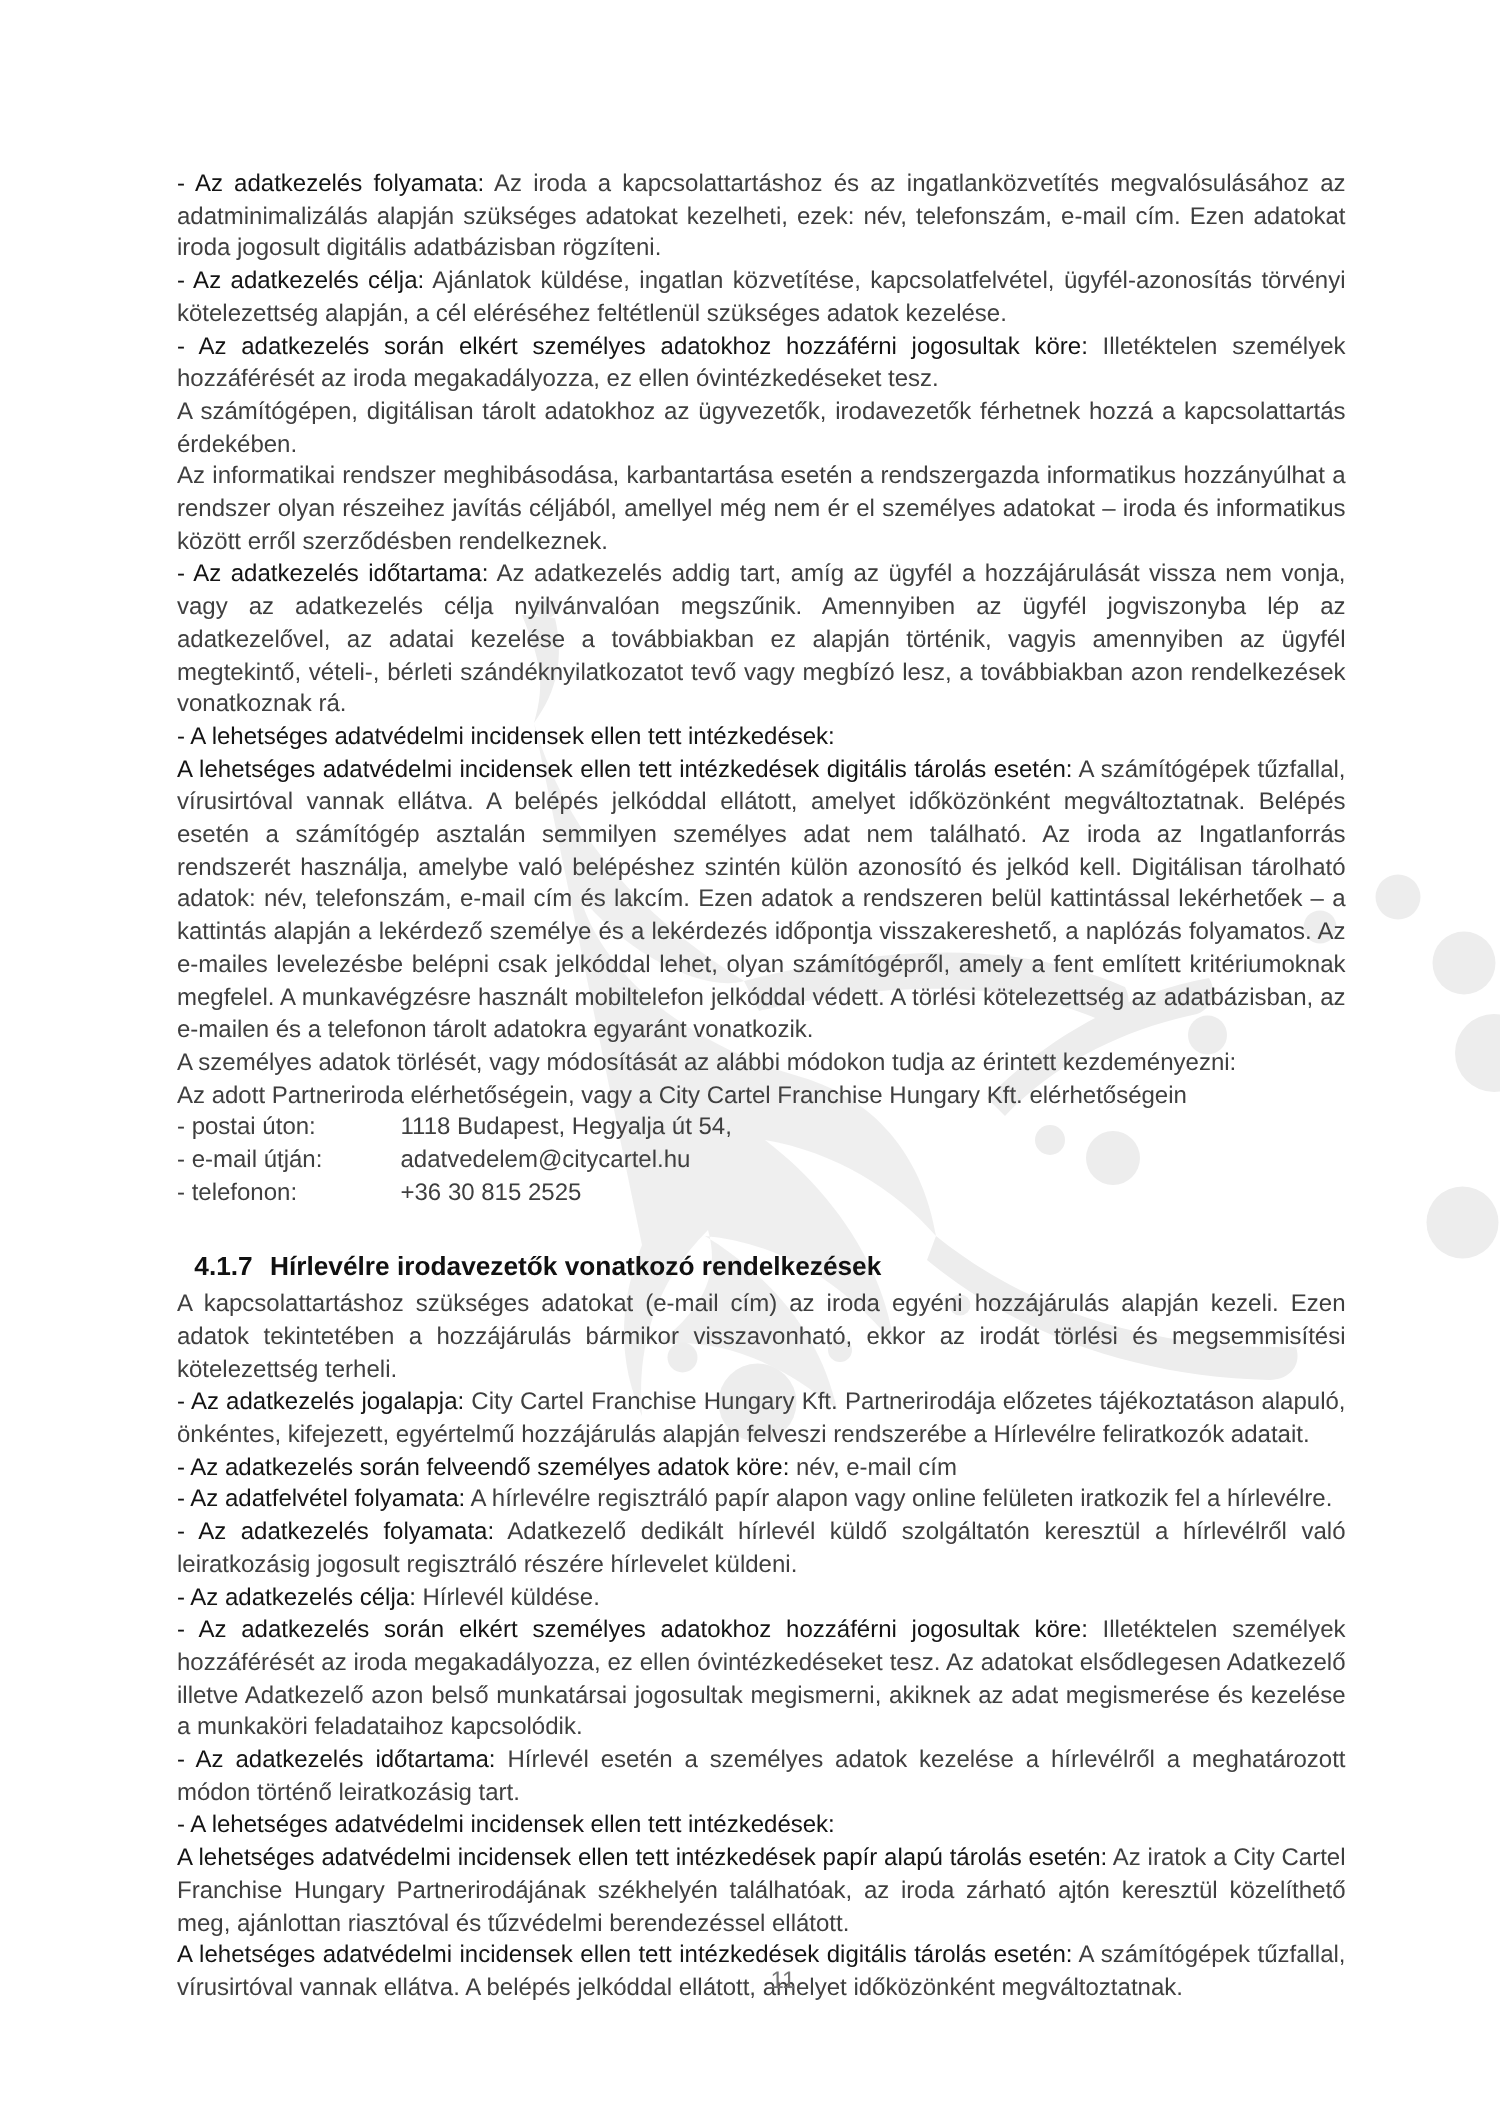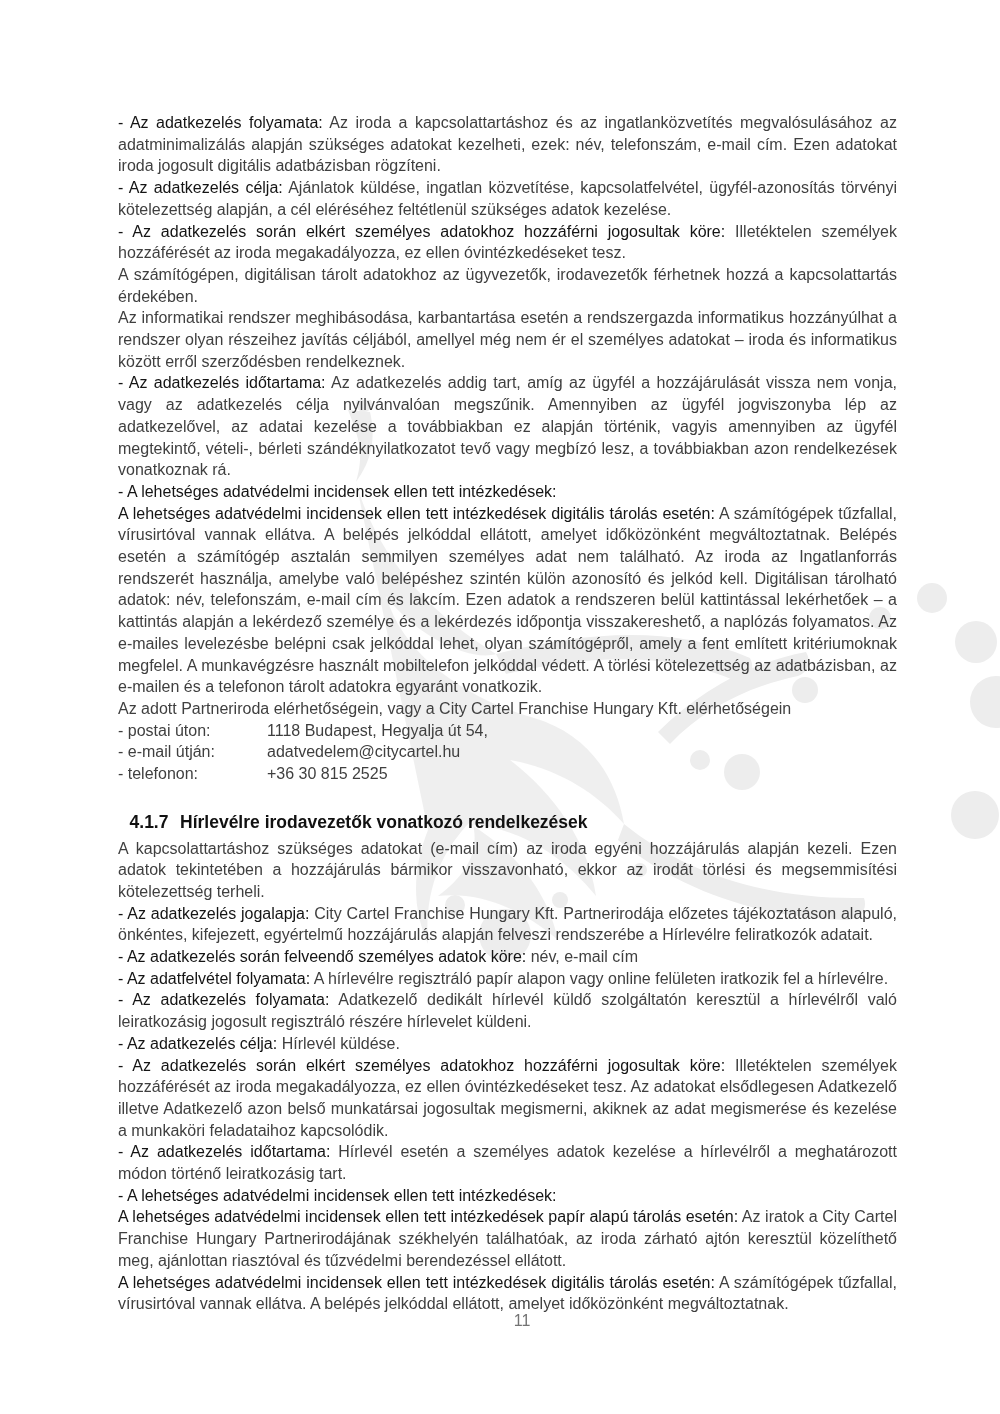--- a/index.html
+++ b/index.html
@@ -87,20 +87,21 @@
 
 <div class="page-content">
   <p><span class="lead">- Az adatkezelés folyamata:</span><span> Az iroda a kapcsolattartáshoz és az ingatlanközvetítés megvalósulásához az adatminimalizálás alapján szükséges adatokat kezelheti, ezek: név, telefonszám, e-mail cím. Ezen adatokat iroda jogosult digitális adatbázisban rögzíteni.</span></p>
   <p><span class="lead">- Az adatkezelés célja:</span><span> Ajánlatok küldése, ingatlan közvetítése, kapcsolatfelvétel, ügyfél-azonosítás törvényi kötelezettség alapján, a cél eléréséhez feltétlenül szükséges adatok kezelése.</span></p>
   <p><span class="lead">- Az adatkezelés során elkért személyes adatokhoz hozzáférni jogosultak köre:</span><span> Illetéktelen személyek hozzáférését az iroda megakadályozza, ez ellen óvintézkedéseket tesz.</span></p>
   <p><span class="lead"></span><span>A számítógépen, digitálisan tárolt adatokhoz az ügyvezetők, irodavezetők férhetnek hozzá a kapcsolattartás érdekében.</span></p>
   <p><span class="lead"></span><span>Az informatikai rendszer meghibásodása, karbantartása esetén a rendszergazda informatikus hozzányúlhat a rendszer olyan részeihez javítás céljából, amellyel még nem ér el személyes adatokat – iroda és informatikus között erről szerződésben rendelkeznek.</span></p>
   <p><span class="lead">- Az adatkezelés időtartama:</span><span> Az adatkezelés addig tart, amíg az ügyfél a hozzájárulását vissza nem vonja, vagy az adatkezelés célja nyilvánvalóan megszűnik. Amennyiben az ügyfél jogviszonyba lép az adatkezelővel, az adatai kezelése a továbbiakban ez alapján történik, vagyis amennyiben az ügyfél megtekintő, vételi-, bérleti szándéknyilatkozatot tevő vagy megbízó lesz, a továbbiakban azon rendelkezések vonatkoznak rá.</span></p>
   <p><span class="lead">- A lehetséges adatvédelmi incidensek ellen tett intézkedések:</span><span></span></p>
   <p><span class="lead">A lehetséges adatvédelmi incidensek ellen tett intézkedések digitális tárolás esetén:</span><span> A számítógépek tűzfallal, vírusirtóval vannak ellátva. A belépés jelkóddal ellátott, amelyet időközönként megváltoztatnak. Belépés esetén a számítógép asztalán semmilyen személyes adat nem található. Az iroda az Ingatlanforrás rendszerét használja, amelybe való belépéshez szintén külön azonosító és jelkód kell. Digitálisan tárolható adatok: név, telefonszám, e-mail cím és lakcím. Ezen adatok a rendszeren belül kattintással lekérhetőek – a kattintás alapján a lekérdező személye és a lekérdezés időpontja visszakereshető, a naplózás folyamatos. Az e-mailes levelezésbe belépni csak jelkóddal lehet, olyan számítógépről, amely a fent említett kritériumoknak megfelel. A munkavégzésre használt mobiltelefon jelkóddal védett. A törlési kötelezettség az adatbázisban, az e-mailen és a telefonon tárolt adatokra egyaránt vonatkozik.</span></p>
+  <p><span class="lead"></span><span>A személyes adatok törlését, vagy módosítását az alábbi módokon tudja az érintett kezdeményezni:</span></p>
   <p><span class="lead"></span><span>Az adott Partneriroda elérhetőségein, vagy a City Cartel Franchise Hungary Kft. elérhetőségein</span></p>
 
   <div class="contact-row">
     <span class="contact-label">- postai úton:</span>
     <span class="contact-value">1118 Budapest, Hegyalja út 54,</span>
   </div>
   <div class="contact-row">
     <span class="contact-label">- e-mail útján:</span>
     <span class="contact-value">adatvedelem@citycartel.hu</span>
   </div>

